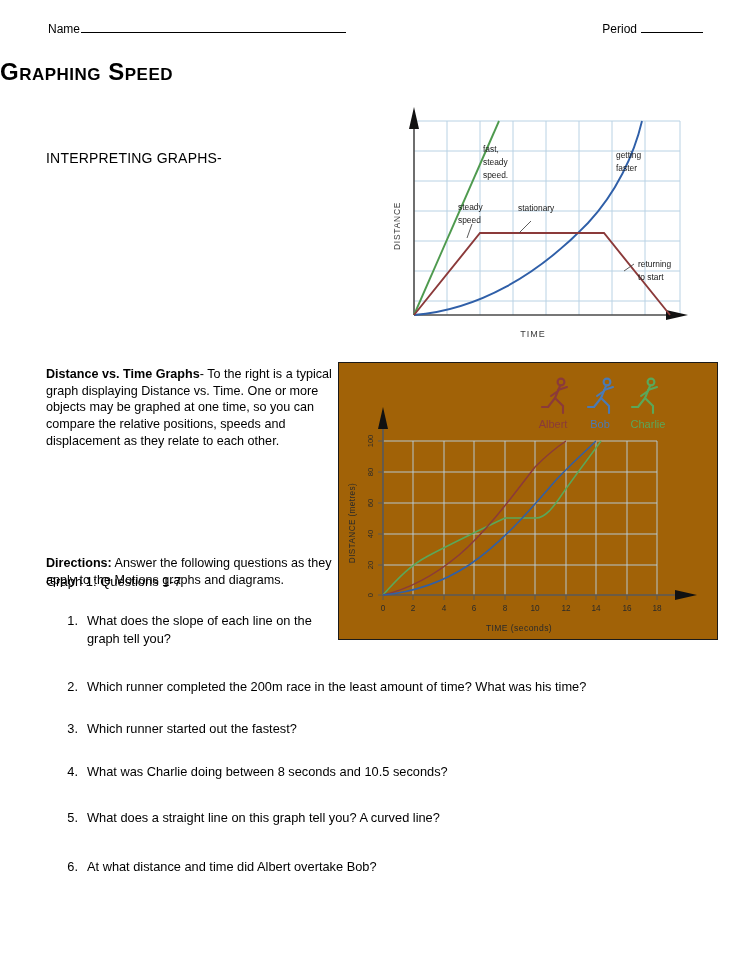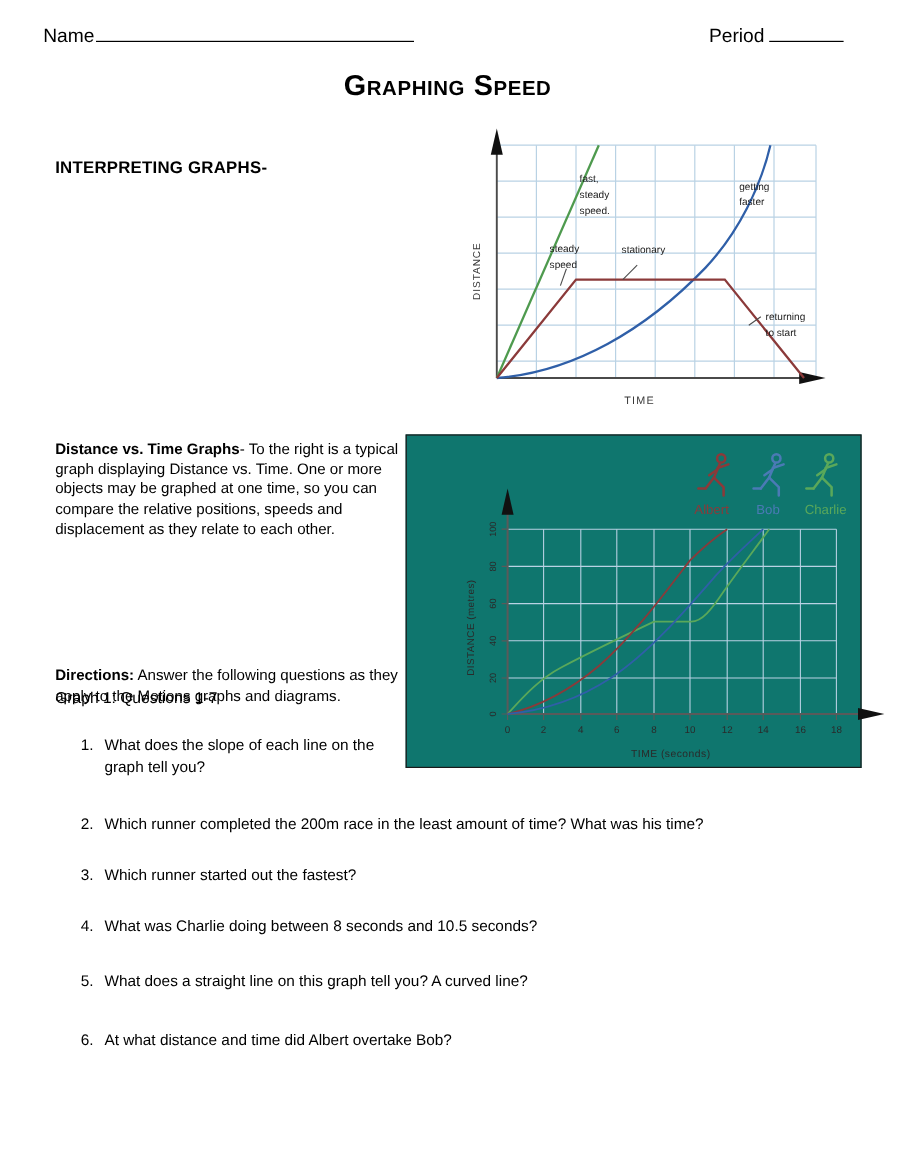--- a/index.html
+++ b/index.html
@@ -10,44 +10,43 @@
     background: #ffffff;
     font-family: "Liberation Sans", sans-serif;
     color: #000000;
     position: relative;
     overflow: hidden;
   }
 
   
   .header-row {
     position: absolute;
-    top: 22px; left: 36px; right: 46px;
+    top: 22px; left: 48px; right: 46px;
     display: flex;
     justify-content: space-between;
     align-items: center;
-    font-size: 16px;
+    font-size: 12px;
   }
   .name-group, .period-group { display: flex; align-items: baseline; white-space: nowrap; }
   .rule-long  { display: inline-block; width: 265px; border-bottom: 1px solid #000; margin-left: 1px; height: 11px; }
   .rule-short { display: inline-block; width: 62px;  border-bottom: 1px solid #000; margin-left: 4px; height: 11px; }
 
   .page-title {
     position: absolute;
     top: 58px; left: 0; right: 3px;
-    text-align: center;
     font-size: 24px;
     font-weight: bold;
     font-variant: small-caps;
     letter-spacing: 0.5px;
   }
 
   
   .block { position: absolute; font-size: 12.6px; line-height: 1.33; }
   .block b { font-weight: bold; }
-  .heading-bold { font-weight: bold; font-size: 14px; letter-spacing: .2px; }
+  .heading-bold { font-weight: normal; font-size: 14px; letter-spacing: .2px; margin-top: 19px; }
 
   #interpreting-block { top: 130px; left: 46px; width: 318px; }
   #dvt-block   { top: 366px; left: 46px; width: 290px; }
   #dir-block   { top: 507px; left: 46px; width: 292px; margin-top: 48px; }
   #graph1-head { top: 573px; left: 46px; width: 292px; font-weight: normal; font-size: 13px; }
 
   
   .q {
     position: absolute;
     font-size: 12.8px;
@@ -68,22 +67,21 @@
   
   #fig1 { position: absolute; top: 105px; left: 388px; width: 312px; height: 240px; }
   #fig1 svg, #fig2 svg { display: block; }
 
   
   #fig2 {
     position: absolute;
     top: 362px; left: 338px;
     width: 380px; height: 278px;
     border: 1px solid #1a1a1a;
-    background: #0f766e;
-    padding-left: 40px;
+    background: #a16207;
   }
 </style>
 </head>
 <body>
 
 <div class="header-row">
   <div class="name-group">
     <span>Name</span>
     <span class="rule-long"></span>
   </div>

